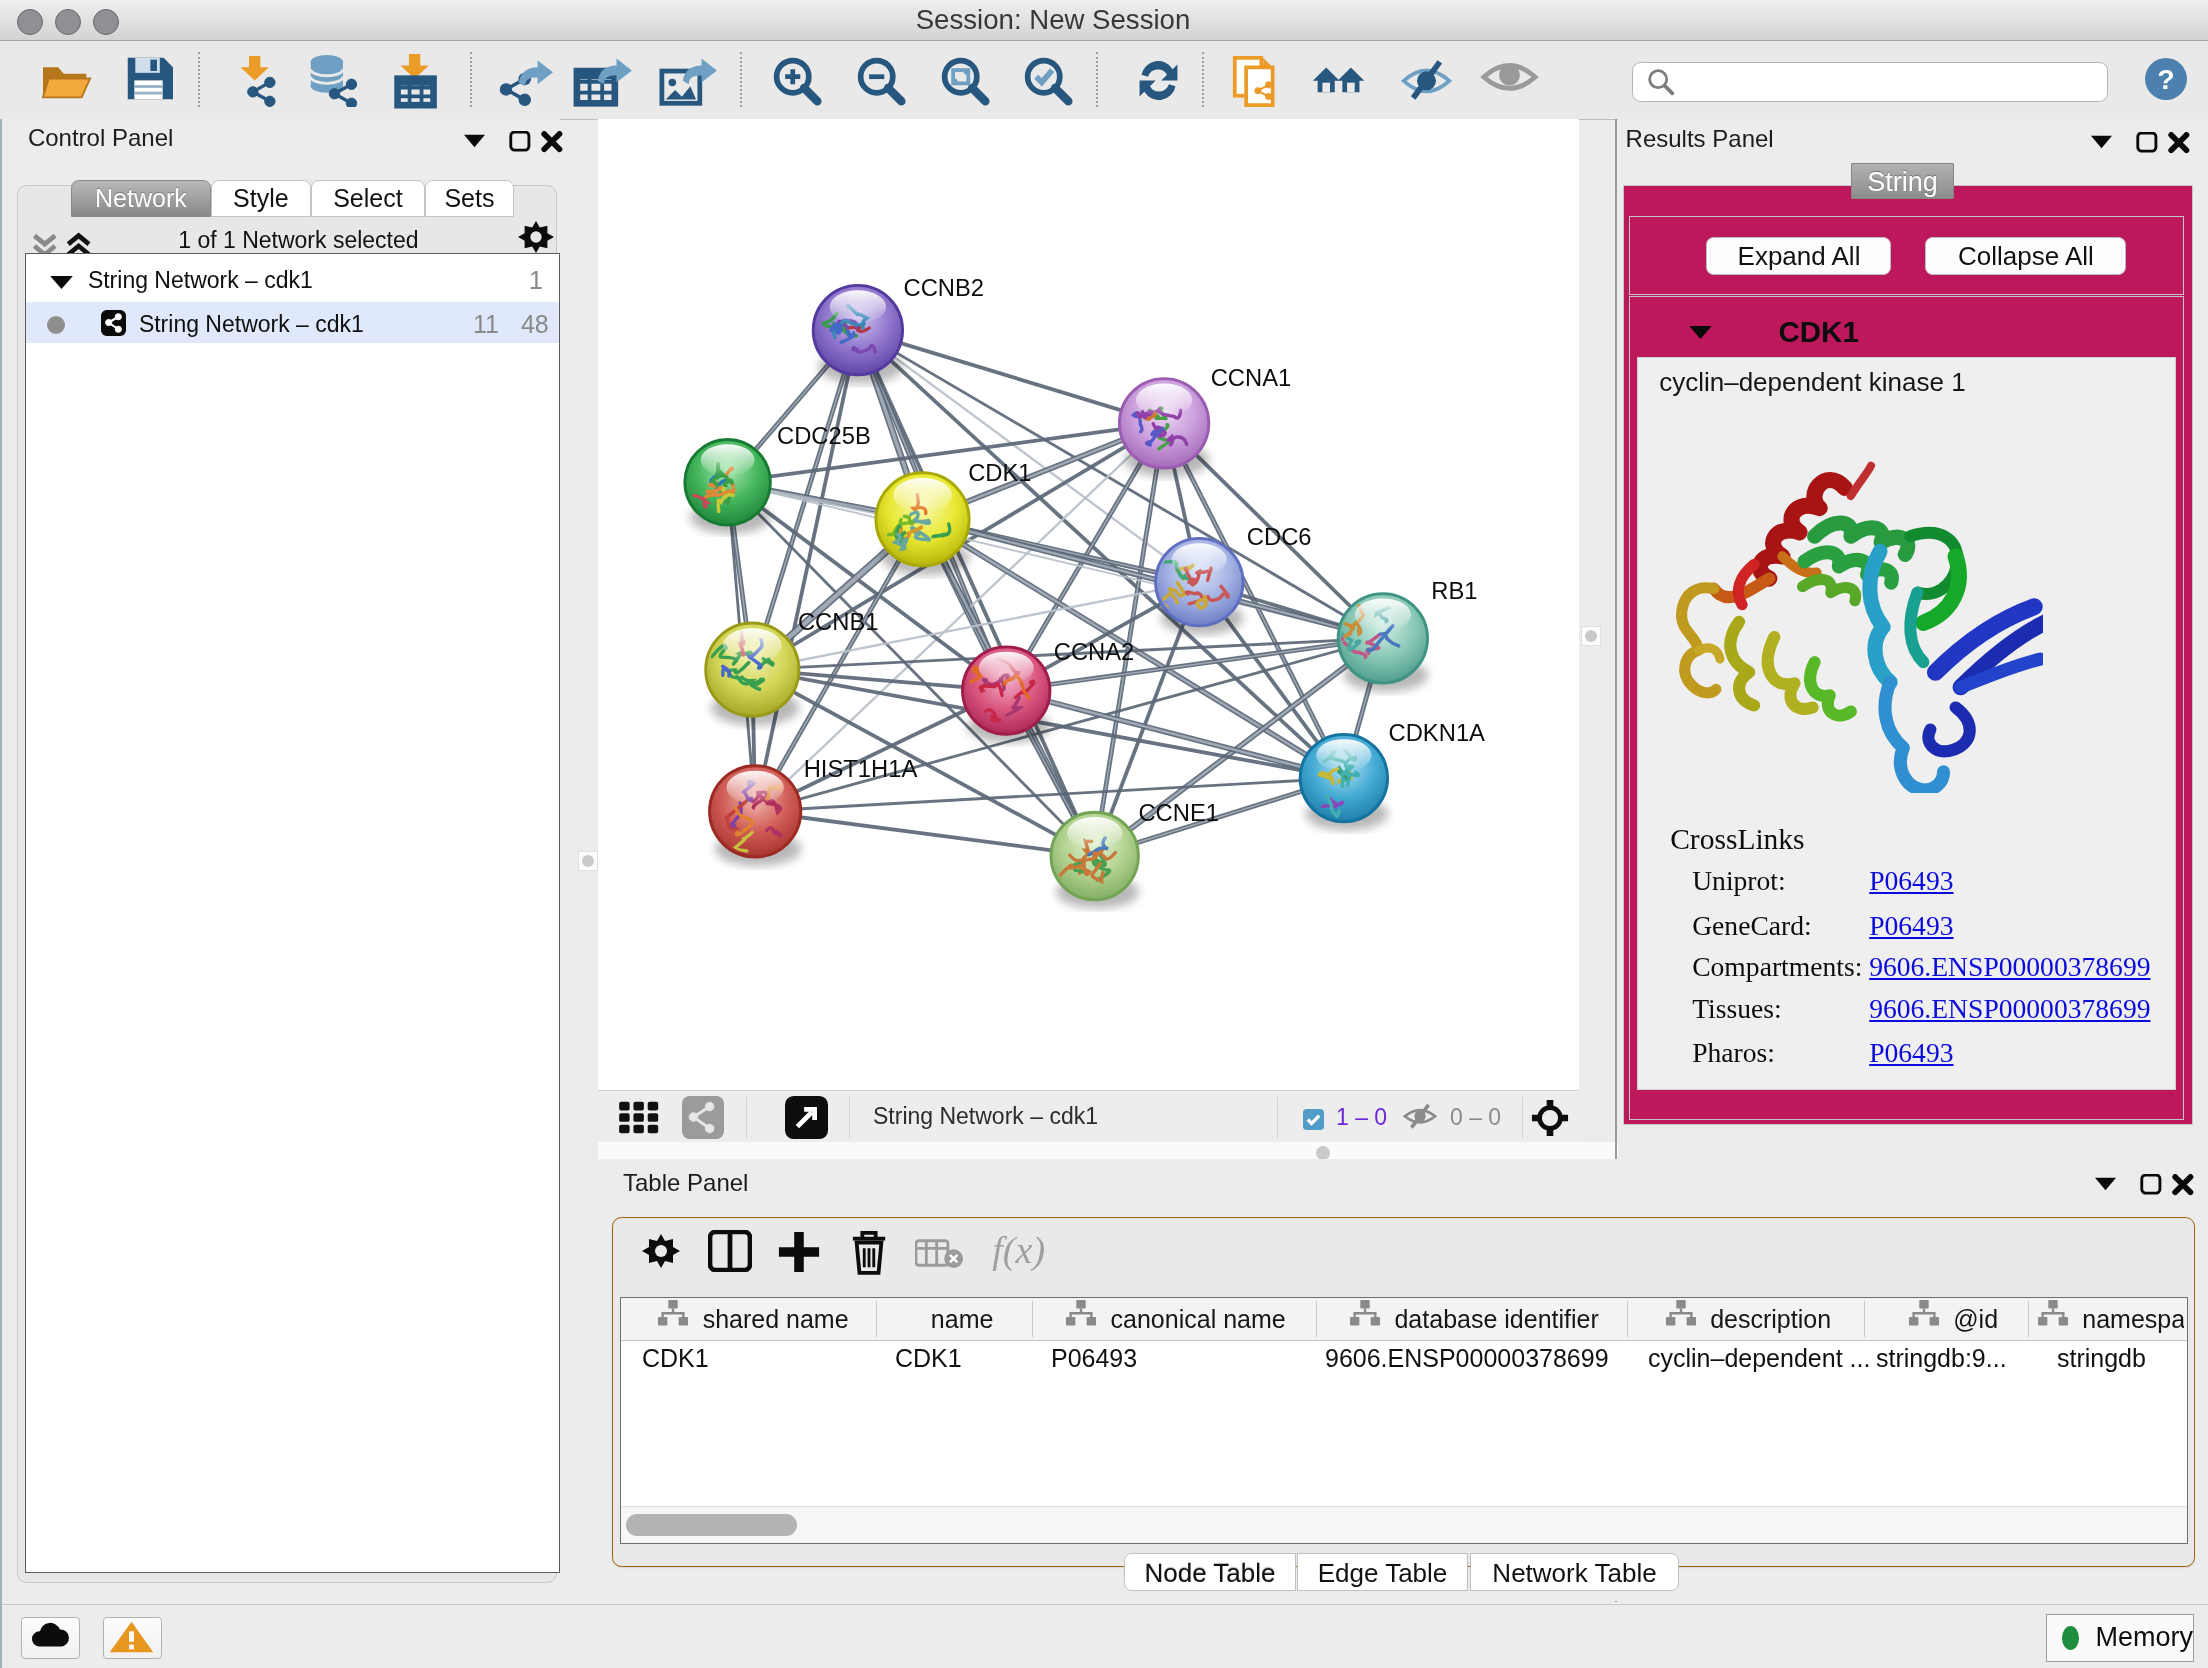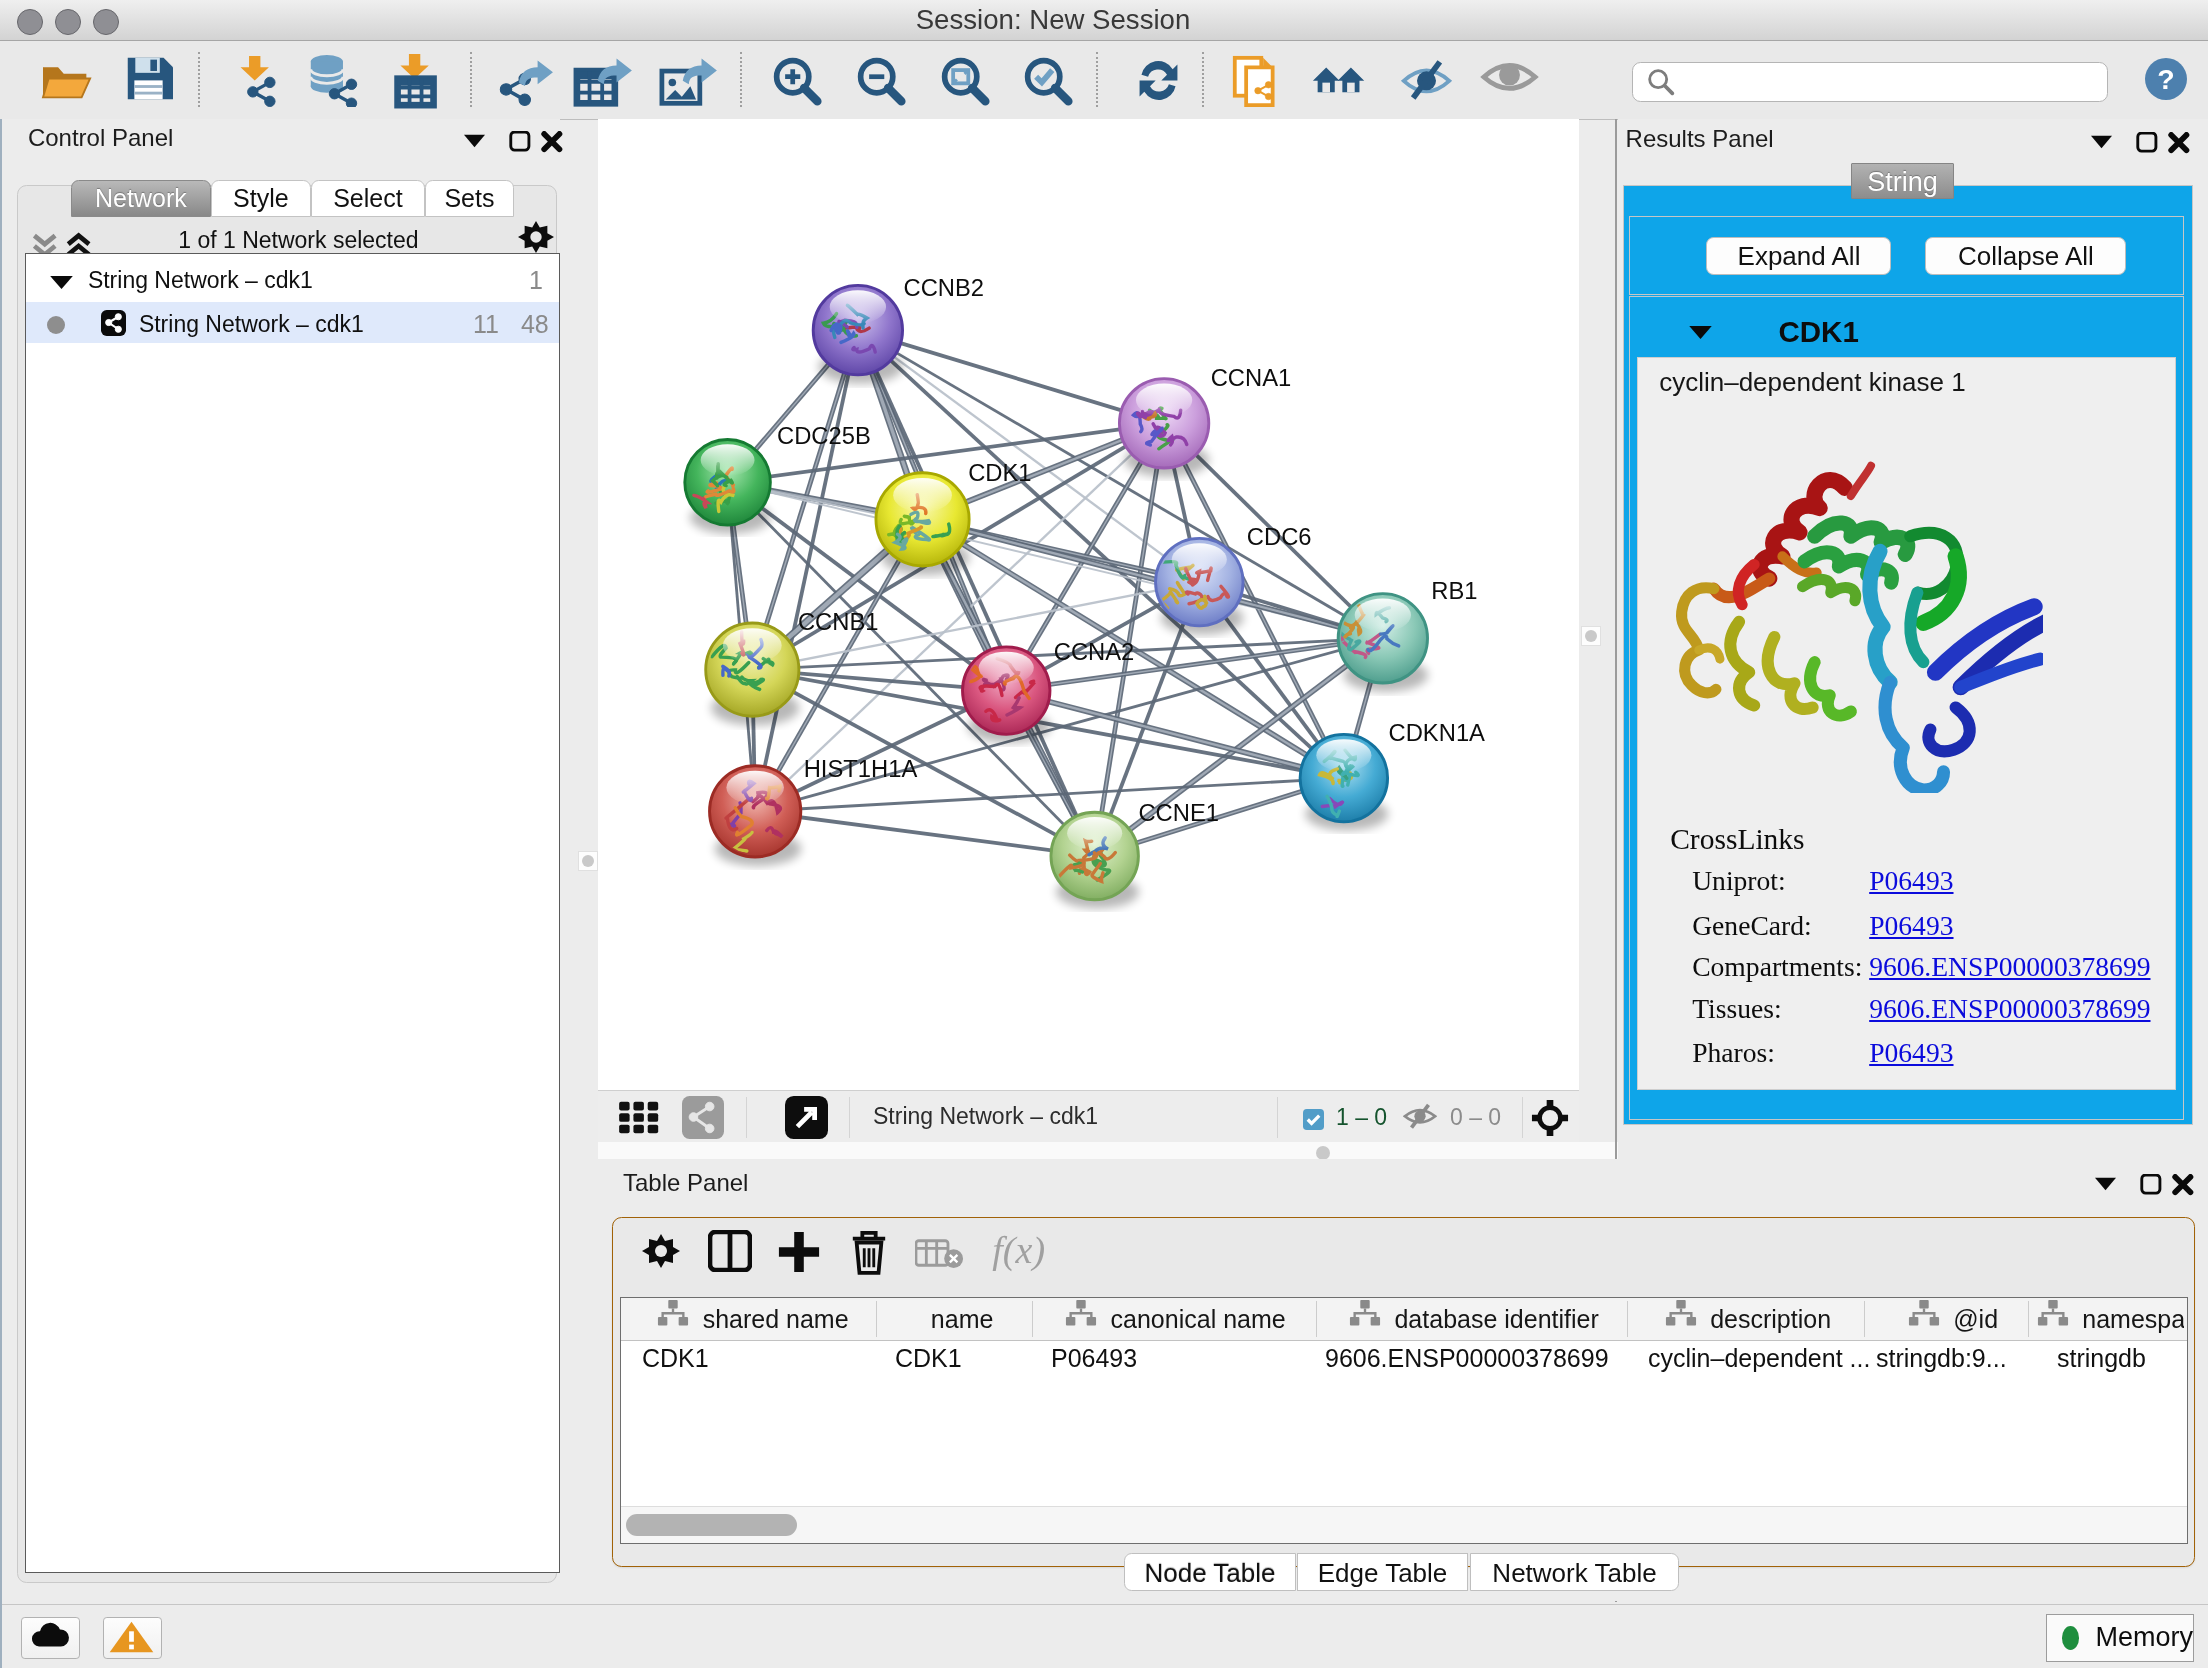--- a/index.html
+++ b/index.html
@@ -35,21 +35,21 @@
 #bstrip{left:598px;top:1142px;width:1610px;height:17px;background:#fafafa;}
 
 .handlebox{position:absolute;background:#fdfdfd;border:1px solid #e0e0e0;}
 .handledot{position:absolute;border-radius:50%;background:#c9c9c9;}
 
 #rdivider{left:1615px;top:119px;width:1.9px;height:1483px;background:#9b9b9b;}
 #rpanel{left:1618px;top:119px;width:591px;height:1483px;background:#ececec;}
 #stringtab{position:absolute;z-index:3;left:233px;top:44px;width:103px;height:36px;border-radius:1px;
 background:linear-gradient(#b2b2b2,#8d8d8d);color:#fff;font-size:27px;text-align:center;line-height:36px;
 text-shadow:0 -1px 1px rgba(0,0,0,0.3);border:1px solid #858585;box-sizing:border-box;}
-#rwrap{position:absolute;left:4.8px;top:66px;width:568px;height:938px;background:#0ea5e9;
+#rwrap{position:absolute;left:4.8px;top:66px;width:568px;height:938px;background:#be185d;
 border:1.9px solid #c6c6c6;}
 #rsec1{position:absolute;left:5.7px;top:30px;width:553px;height:77px;border:1.9px solid #c6c6c6;}
 .rbtn{position:absolute;top:18px;height:38px;background:#fdfdfd;border:1px solid #bdbdbd;border-radius:7.6px;
 font-size:26px;color:#111;text-align:center;line-height:36px;box-sizing:border-box;}
 #rsec2{position:absolute;left:5.7px;top:110px;width:553px;height:822px;border:1.9px solid #c6c6c6;}
 #rinner{position:absolute;left:6.7px;top:60px;width:537px;height:731px;background:#efefef;border:1px solid #cecece;}
 .serif{font-family:"Liberation Serif",serif;}
 .rlink{color:#0b0bdc;text-decoration:underline;}
 .crrow{position:absolute;font-size:27.6px;}
 
@@ -644,21 +644,21 @@
     <svg class="abs" style="left:187px;top:4.8px" width="43" height="43" viewBox="0 0 45 45">
       <rect x="0" y="0" width="45" height="45" rx="9" fill="#0d0d0d"></rect>
       <path d="M13 32 L28 17 M20 14 h11 v11" fill="none" stroke="#fff" stroke-width="5"></path>
     </svg>
     <div class="cbsep" style="left:251px"></div>
     <div class="abs" style="left:275px;top:12.4px;font-size:23px;color:#2c2c2c">String Network – cdk1</div>
     <div class="cbsep" style="left:679px"></div>
     <div class="abs" style="left:705px;top:18px;width:21px;height:21px;background:#529dc8;border-radius:3.8px"><svg width="21" height="21" viewBox="0 0 22 22">
         <path d="M5 11 l4 4 L17 7" stroke="#fff" stroke-width="3.5" fill="none"></path>
       </svg></div>
-    <div class="abs" style="left:738px;top:13.3px;font-size:23px;color:#14532d">1 – 0</div>
+    <div class="abs" style="left:738px;top:13.3px;font-size:23px;color:#6d28d9">1 – 0</div>
     <svg class="abs" style="left:805px;top:11.4px" width="34" height="28.5" viewBox="0 0 36 30">
       <path d="M2 15 Q18 2 34 15 Q18 28 2 15z" fill="none" stroke="#8b8b8b" stroke-width="3"></path>
       <circle cx="18" cy="15" r="6" fill="#8b8b8b"></circle>
       <path d="M27 3 L9 27" stroke="#8b8b8b" stroke-width="4"></path>
     </svg>
     <div class="abs" style="left:852px;top:13.3px;font-size:23px;color:#8b8b8b">0 – 0</div>
     <div class="cbsep" style="left:924px"></div>
     <svg class="abs" style="left:933px;top:7.6px" width="38" height="38" viewBox="0 0 40 40">
       <circle cx="20" cy="20" r="11" fill="none" stroke="#0d0d0d" stroke-width="5"></circle>
       <g stroke="#0d0d0d" stroke-width="7">

